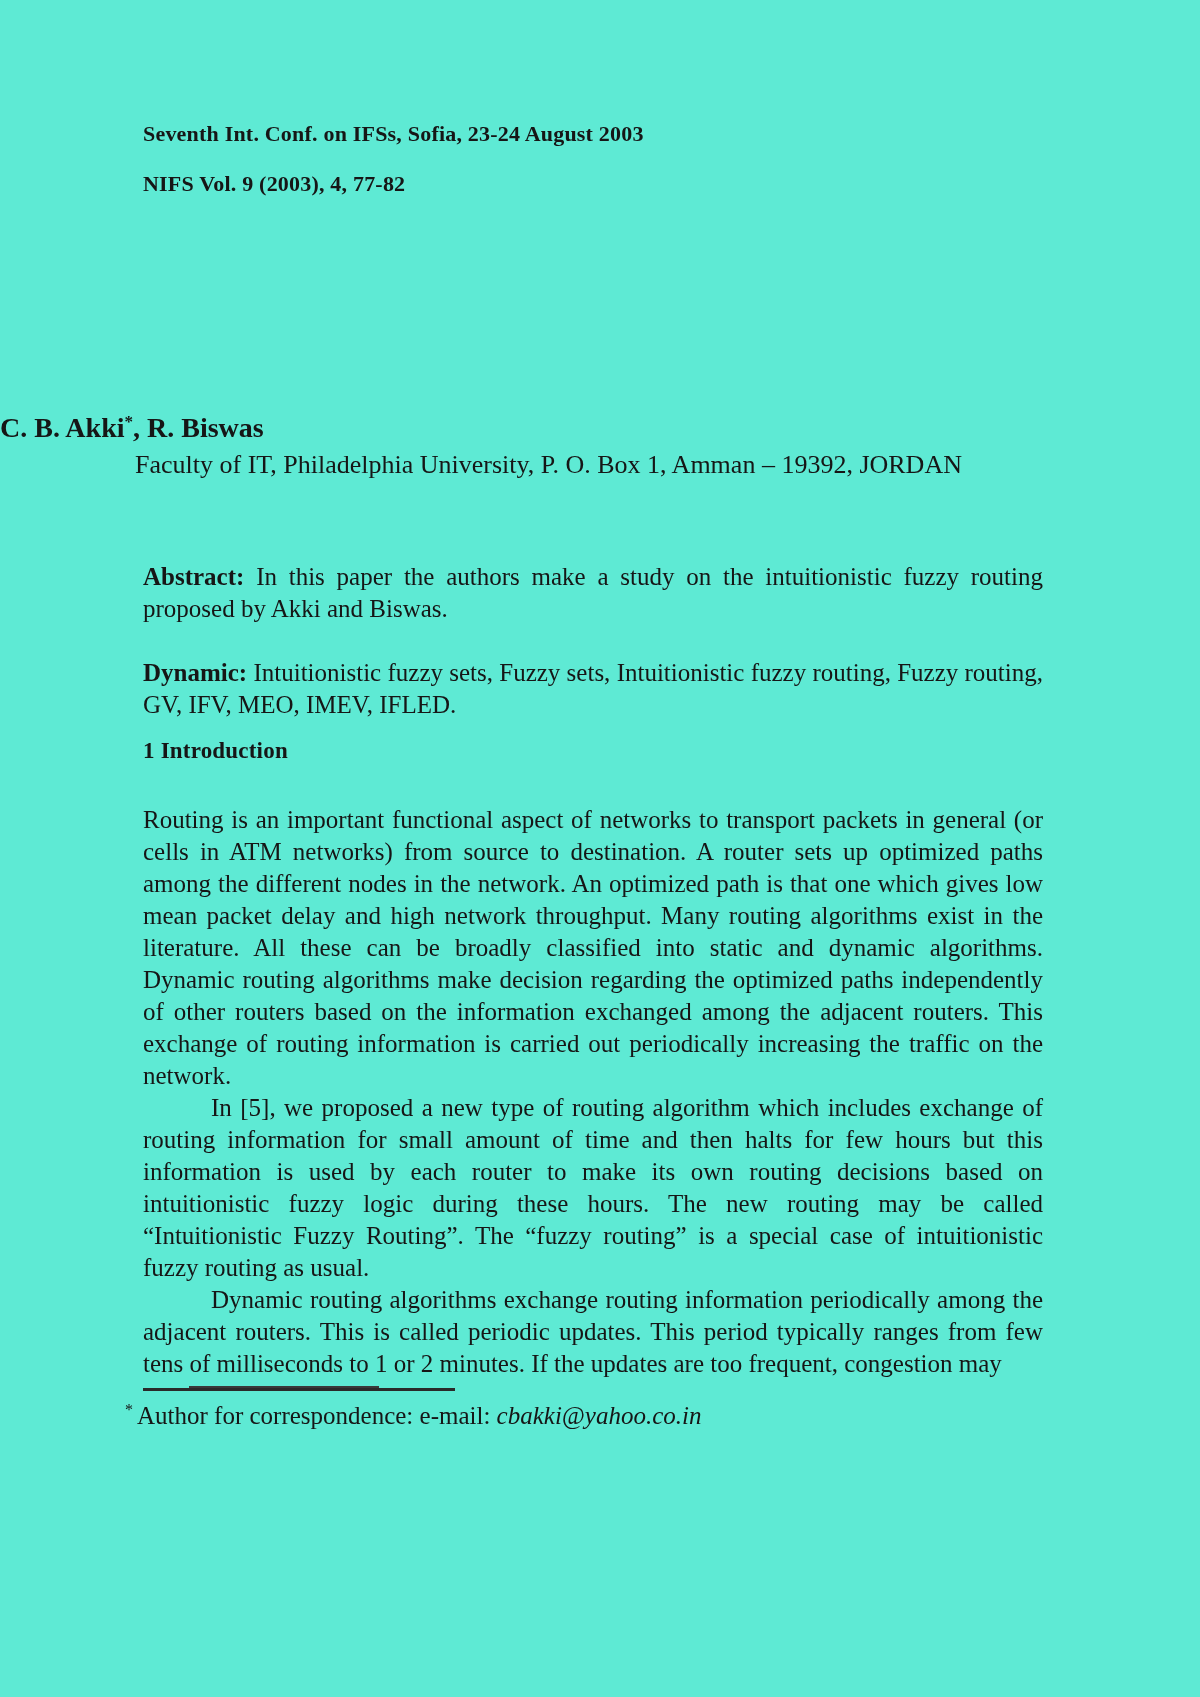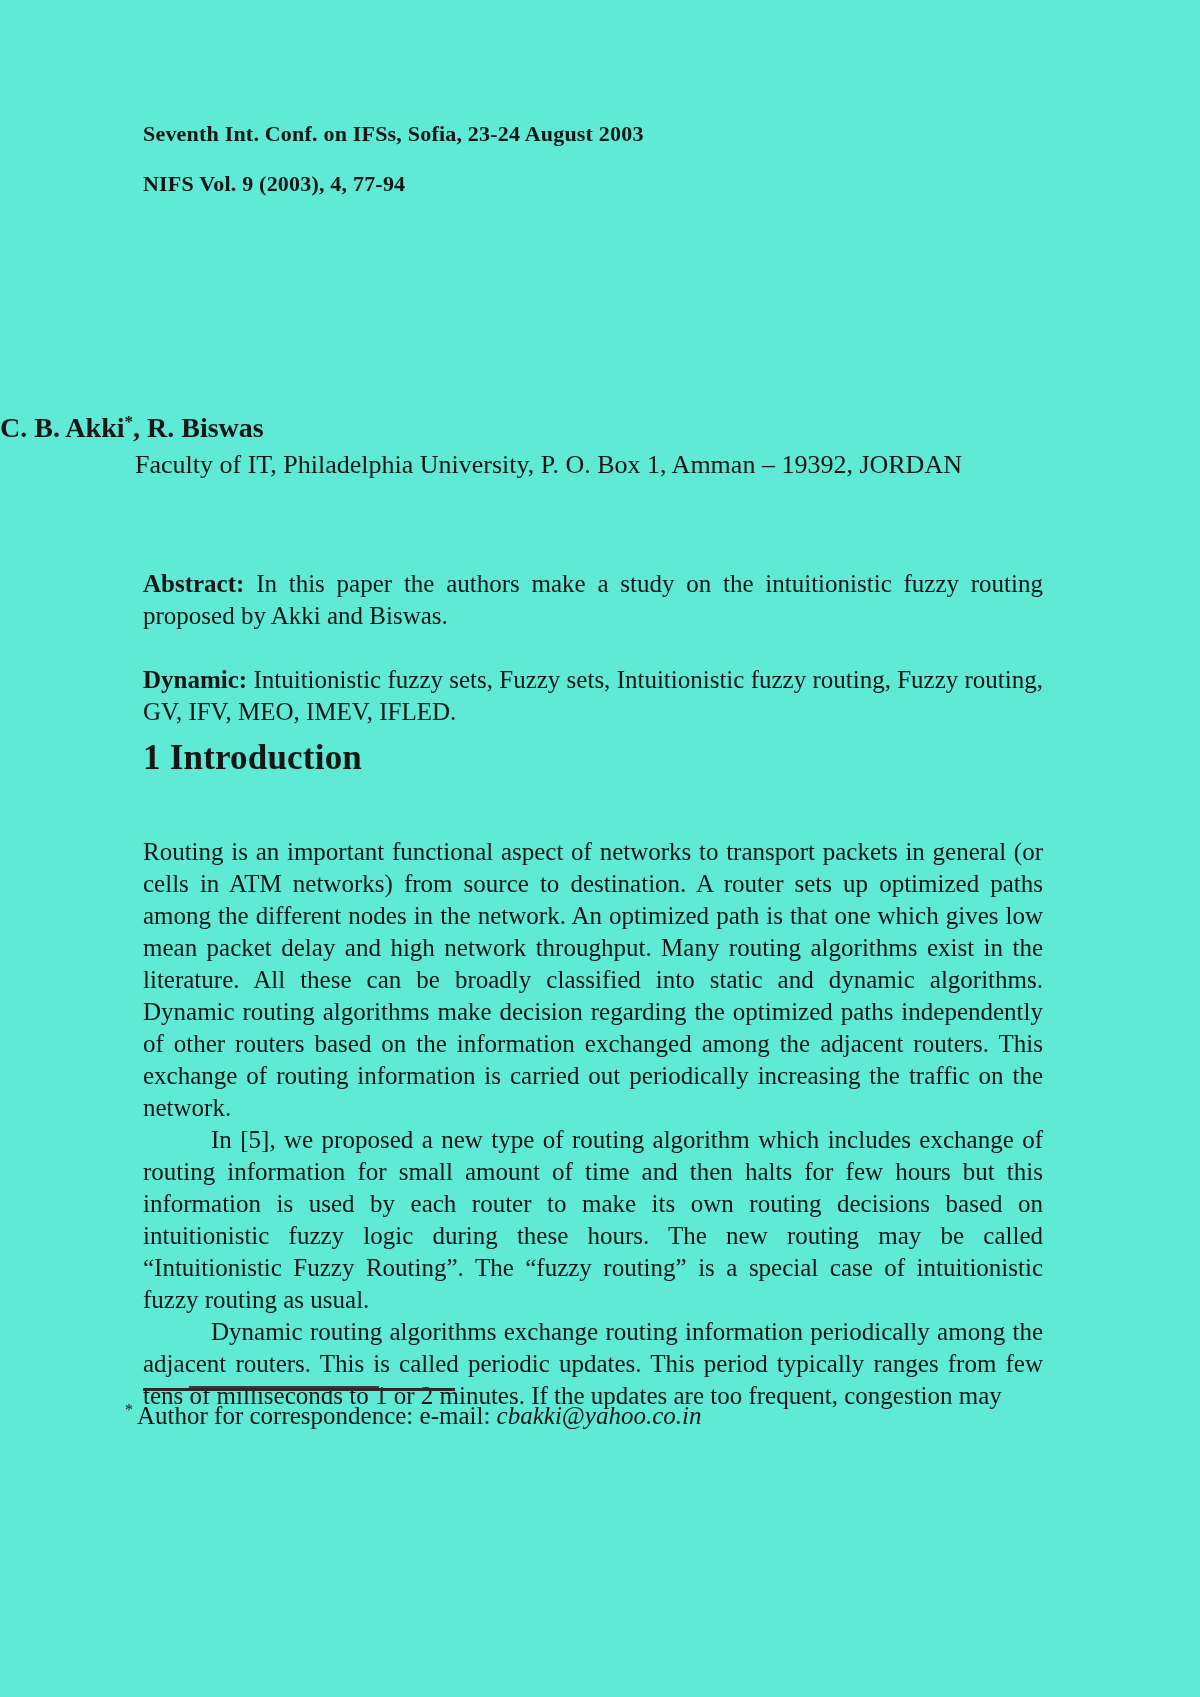--- a/index.html
+++ b/index.html
@@ -53,29 +53,28 @@
     text-align: center;
     font-size: 26px;
   }
   .block {
     position: absolute;
     left: 143px;
     width: 900px;
     font-size: 25px;
     line-height: 32px;
     text-align: justify;
-    margin-top: 32px;
   }
   .abstract { top: 536px; }
   .keywords { top: 632px; }
   .sec-heading {
     position: absolute;
     left: 143px;
     top: 738px;
-    font-size: 35px;
+    font-size: 23px;
     font-weight: bold;
     letter-spacing: 0.2px;
     margin: 0;
   }
   .bodytext { top: 804px; }
   .bodytext p { margin: 0; }
   .bodytext p.indent { text-indent: 68px; }
   .footnote-rule {
     position: absolute;
     left: 143px;
@@ -103,21 +102,21 @@
   }
   .footnote sup { font-size: 16px; vertical-align: super; line-height: 0; margin-right: 4px; }
   .footnote .email { font-style: italic; }
 </style>
 </head>
 <body>
 
 <div class="page">
 
   <div class="hdr hdr-1">Seventh Int. Conf. on IFSs, Sofia, 23-24 August 2003</div>
-  <div class="hdr hdr-2">NIFS Vol. 9 (2003), 4, 77-94</div>
+  <div class="hdr hdr-2">NIFS Vol. 9 (2003), 4, 77-82</div>
 
 
   <div class="byline">
     <span>C. B. Akki</span><sup>*</sup><span>, R. Biswas</span>
   </div>
 
   <div class="affiliation">Faculty of IT, Philadelphia University, P. O. Box 1, Amman – 19392, JORDAN</div>
 
   <p class="block abstract">
     <b>Abstract:</b>

